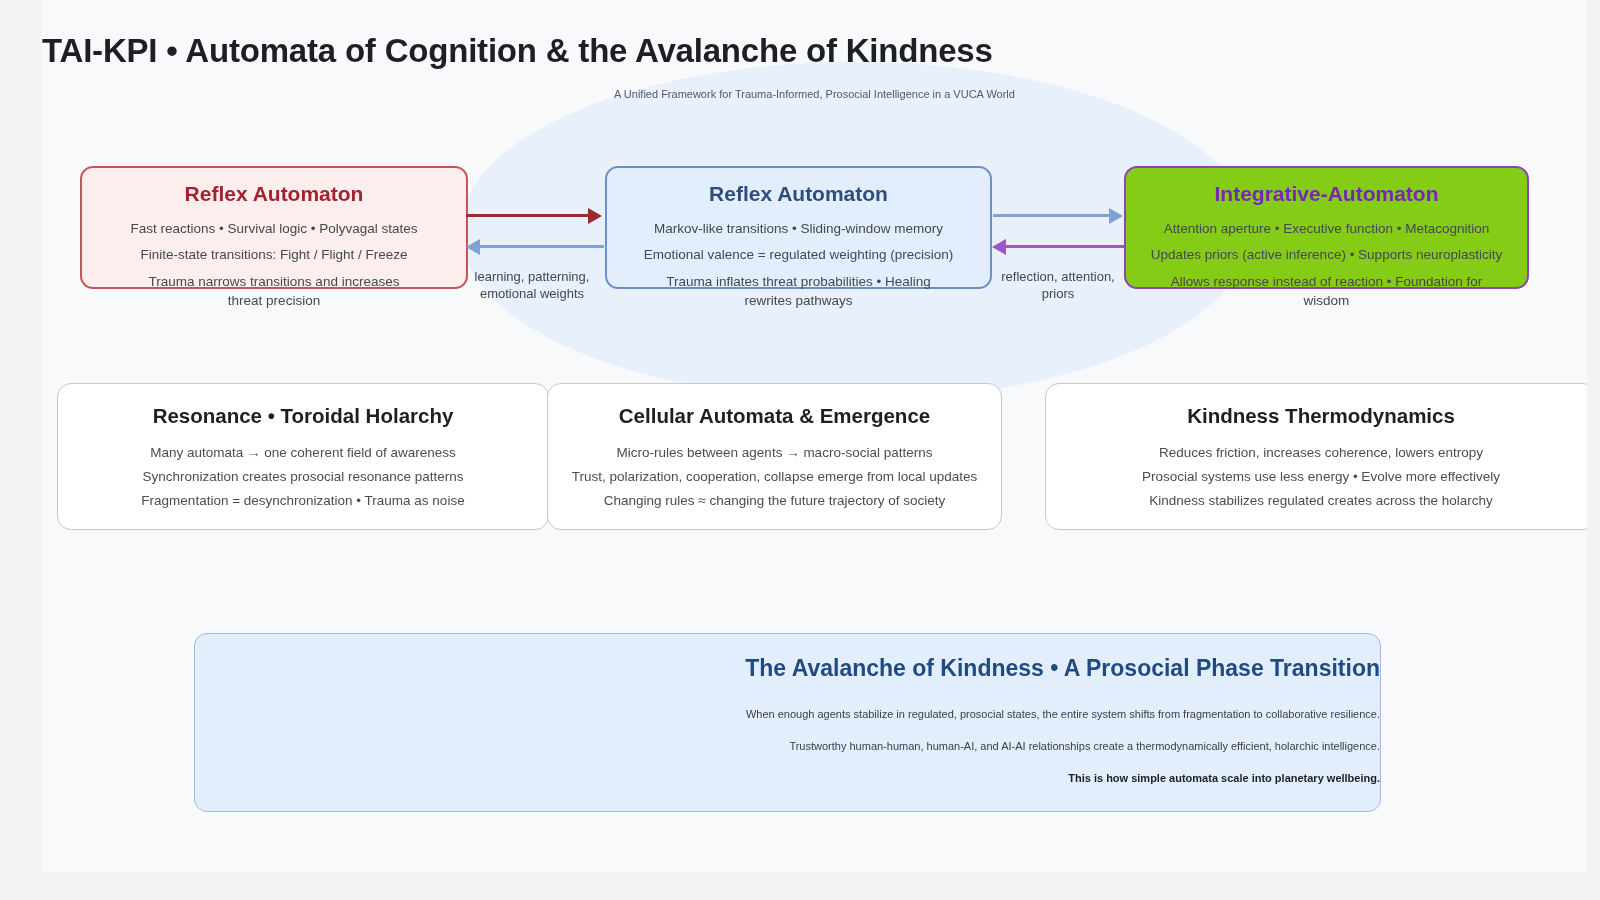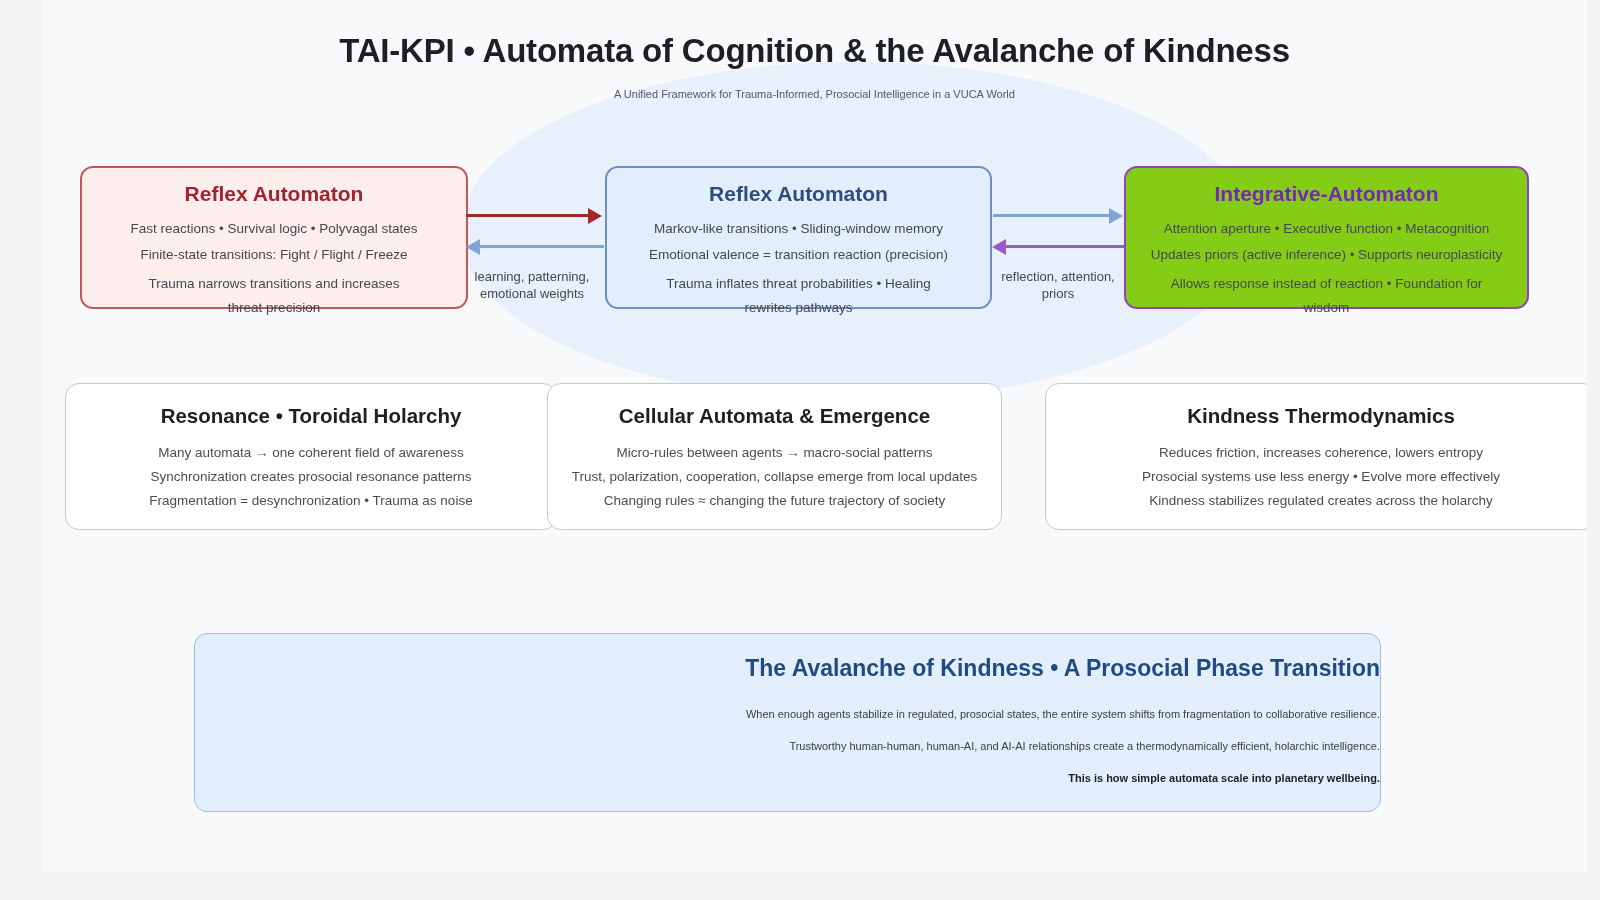--- a/index.html
+++ b/index.html
@@ -34,59 +34,58 @@
     border-radius: 50%;
     opacity: 0.9;
   }
 
   .content { position: absolute; left: 0; top: 0; width: 1545px; height: 872px; }
 
   .title {
     position: absolute;
     left: 0; top: 32px;
     width: 1545px;
-    text-align: center;
     font-size: 33px;
     font-weight: bold;
     color: #1d1f24;
     letter-spacing: -0.2px;
   }
   .subtitle {
     position: absolute;
     left: 0; top: 88px;
     width: 1545px;
     text-align: center;
     font-size: 11px;
     color: #555a63;
   }
 
   
   .auto-box {
     position: absolute;
     top: 166px;
-    height: 143px;
+    height: 123px;
     border-radius: 13px;
     border-width: 2px;
     border-style: solid;
     box-sizing: border-box;
     text-align: center;
     padding-top: 14px;
   }
   .auto-box .h {
     font-size: 21px;
     font-weight: bold;
     margin-bottom: 12px;
   }
   .auto-box .l {
     font-size: 13.5px;
     color: #45484f;
     line-height: 22px;
     margin: 0 6px 4px 6px;
   }
-  .auto-box .l.multi { line-height: 24px; margin-top: 6px; }
+  .auto-box .l.multi { line-height: 19px; margin-top: 6px; }
 
   #box-reflex {
     left: 38px; width: 388px;
     background: #fdeeee;
     border-color: #c4555a;
   }
   #box-reflex .h { color: #a22330; }
 
   #box-pattern {
     left: 563px; width: 387px;
@@ -149,21 +148,21 @@
     font-size: 20.5px;
     font-weight: bold;
     color: #1d1f24;
     margin-bottom: 13px;
   }
   .card .l {
     font-size: 13.5px;
     color: #4a4d54;
     line-height: 24px;
   }
-  #card-0 { left: 15px;   width: 492px; margin-left: 8px; }
+  #card-0 { left: 15px;   width: 492px; }
   #card-1 { left: 505px;  width: 455px; }
   #card-2 { left: 1003px; width: 552px; }
 
   
   #banner {
     position: absolute;
     left: 152px;
     top: 633px;
     width: 1187px;
     height: 179px;
@@ -202,21 +201,21 @@
     <div class="auto-box" id="box-reflex">
       <div class="h">Reflex Automaton</div>
       <div class="l">Fast reactions • Survival logic • Polyvagal states</div>
       <div class="l">Finite-state transitions: Fight / Flight / Freeze</div>
       <div class="l multi" style="max-width:260px;margin-left:auto;margin-right:auto;">Trauma narrows transitions and increases threat precision</div>
     </div>
 
     <div class="auto-box" id="box-pattern">
       <div class="h">Reflex Automaton</div>
       <div class="l">Markov-like transitions • Sliding-window memory</div>
-      <div class="l">Emotional valence = transition reaction (precision)</div>
+      <div class="l">Emotional valence = regulated weighting (precision)</div>
       <div class="l multi" style="max-width:300px;margin-left:auto;margin-right:auto;">Trauma inflates threat probabilities • Healing rewrites pathways</div>
     </div>
 
     <div class="auto-box" id="box-integrative">
       <div class="h">Integrative-Automaton</div>
       <div class="l">Attention aperture • Executive function • Metacognition</div>
       <div class="l">Updates priors (active inference) • Supports neuroplasticity</div>
       <div class="l multi" style="max-width:320px;margin-left:auto;margin-right:auto;">Allows response instead of reaction • Foundation for wisdom</div>
     </div>
 

